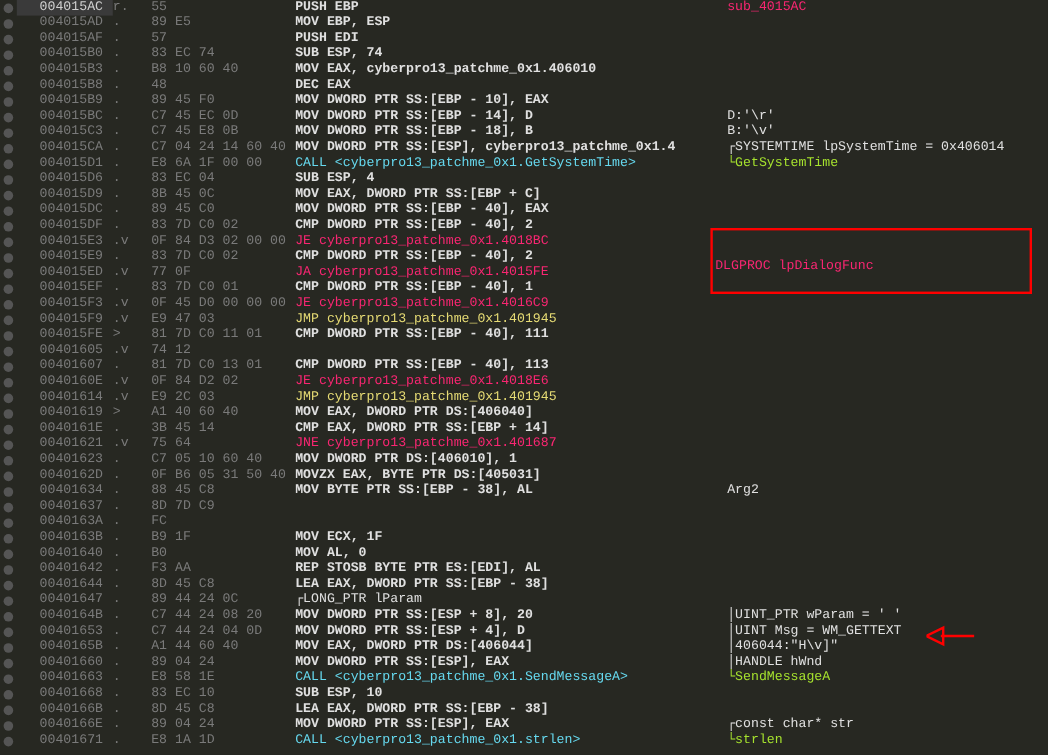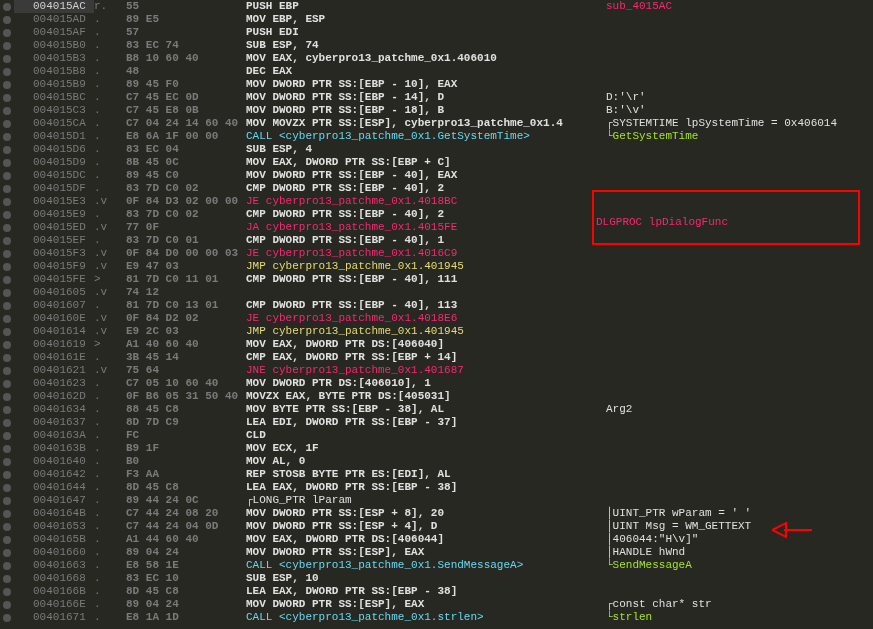--- a/index.html
+++ b/index.html
@@ -34,21 +34,21 @@
     background: #555;
   }
   .addr {
     width: 80px;
     color: #7a7a7a;
     flex-shrink: 0;
     padding-left: 19px;
   }
   .addr.active { background: #3a3a3a; color: #d0d0d0; }
   .marker { width: 32px; color: #7a7a7a; flex-shrink: 0; text-align: left; }
-  .bytes { width: 120px; color: #7a7a7a; flex-shrink: 0; font-weight: bold; }
+  .bytes { width: 120px; color: #7a7a7a; flex-shrink: 0; }
   .disasm { width: 360px; flex-shrink: 0; }
   .comment { color: #8b8b8b; flex: 1; }
   .mn { color: #e0e0e0; font-weight: bold; }
   .jmp-red { color: #f92672; text-align: right; }
   .jmp-yel { color: #e6db74; }
   .call { color: #66d9ef; margin-top: 28px; }
   .sub { color: #f92672; }
   .grn { color: #a6e22e; }
   .tok { color: #e0e0e0; }
   .red-box {
@@ -167,21 +167,21 @@
       <div class="disasm"><span class="mn">MOV DWORD PTR SS:[EBP - 18], B</span></div>
       <div class="comment"><span class="tok">B:'\v'</span></div>
     </div>
     <div class="row">
       <div class="gutter">
         <div class="bp-circle"></div>
       </div>
       <div class="addr">004015CA</div>
       <div class="marker">.</div>
       <div class="bytes">C7 04 24 14 60 40</div>
-      <div class="disasm"><span class="mn">MOV MOVZX PTR SS:[ESP], cyberpro13_patchme_0x1.4</span></div>
+      <div class="disasm"><span class="mn">MOV DWORD PTR SS:[ESP], cyberpro13_patchme_0x1.4</span></div>
       <div class="comment"><span class="tok">┌SYSTEMTIME lpSystemTime = 0x406014</span></div>
     </div>
     <div class="row">
       <div class="gutter">
         <div class="bp-circle"></div>
       </div>
       <div class="addr">004015D1</div>
       <div class="marker">.</div>
       <div class="bytes">E8 6A 1F 00 00</div>
       <div class="disasm"><span class="call">CALL &lt;cyberpro13_patchme_0x1.GetSystemTime&gt;</span></div>
@@ -266,21 +266,21 @@
       <div class="bytes">83 7D C0 01</div>
       <div class="disasm"><span class="mn">CMP DWORD PTR SS:[EBP - 40], 1</span></div>
       <div class="comment"></div>
     </div>
     <div class="row">
       <div class="gutter">
         <div class="bp-circle"></div>
       </div>
       <div class="addr">004015F3</div>
       <div class="marker">.v</div>
-      <div class="bytes">0F 84 D0 00 00 03</div>
+      <div class="bytes">0F 45 D0 00 00 00</div>
       <div class="disasm"><span class="jmp-red">JE cyberpro13_patchme_0x1.4016C9</span></div>
       <div class="comment"></div>
     </div>
     <div class="row">
       <div class="gutter">
         <div class="bp-circle"></div>
       </div>
       <div class="addr">004015F9</div>
       <div class="marker">.v</div>
       <div class="bytes">E9 47 03</div>
@@ -396,31 +396,29 @@
       <div class="disasm"><span class="mn">MOV BYTE PTR SS:[EBP - 38], AL</span></div>
       <div class="comment"><span class="tok">Arg2</span></div>
     </div>
     <div class="row">
       <div class="gutter">
         <div class="bp-circle"></div>
       </div>
       <div class="addr">00401637</div>
       <div class="marker">.</div>
       <div class="bytes">8D 7D C9</div>
-      <div class="disasm"><span class="mn">LEA EDI, DWORD PTR SS:[EBP - 37]</span></div>
       <div class="comment"></div>
     </div>
     <div class="row">
       <div class="gutter">
         <div class="bp-circle"></div>
       </div>
       <div class="addr">0040163A</div>
       <div class="marker">.</div>
       <div class="bytes">FC</div>
-      <div class="disasm"><span class="mn">CLD</span></div>
       <div class="comment"></div>
     </div>
     <div class="row">
       <div class="gutter">
         <div class="bp-circle"></div>
       </div>
       <div class="addr">0040163B</div>
       <div class="marker">.</div>
       <div class="bytes">B9 1F</div>
       <div class="disasm"><span class="mn">MOV ECX, 1F</span></div>

